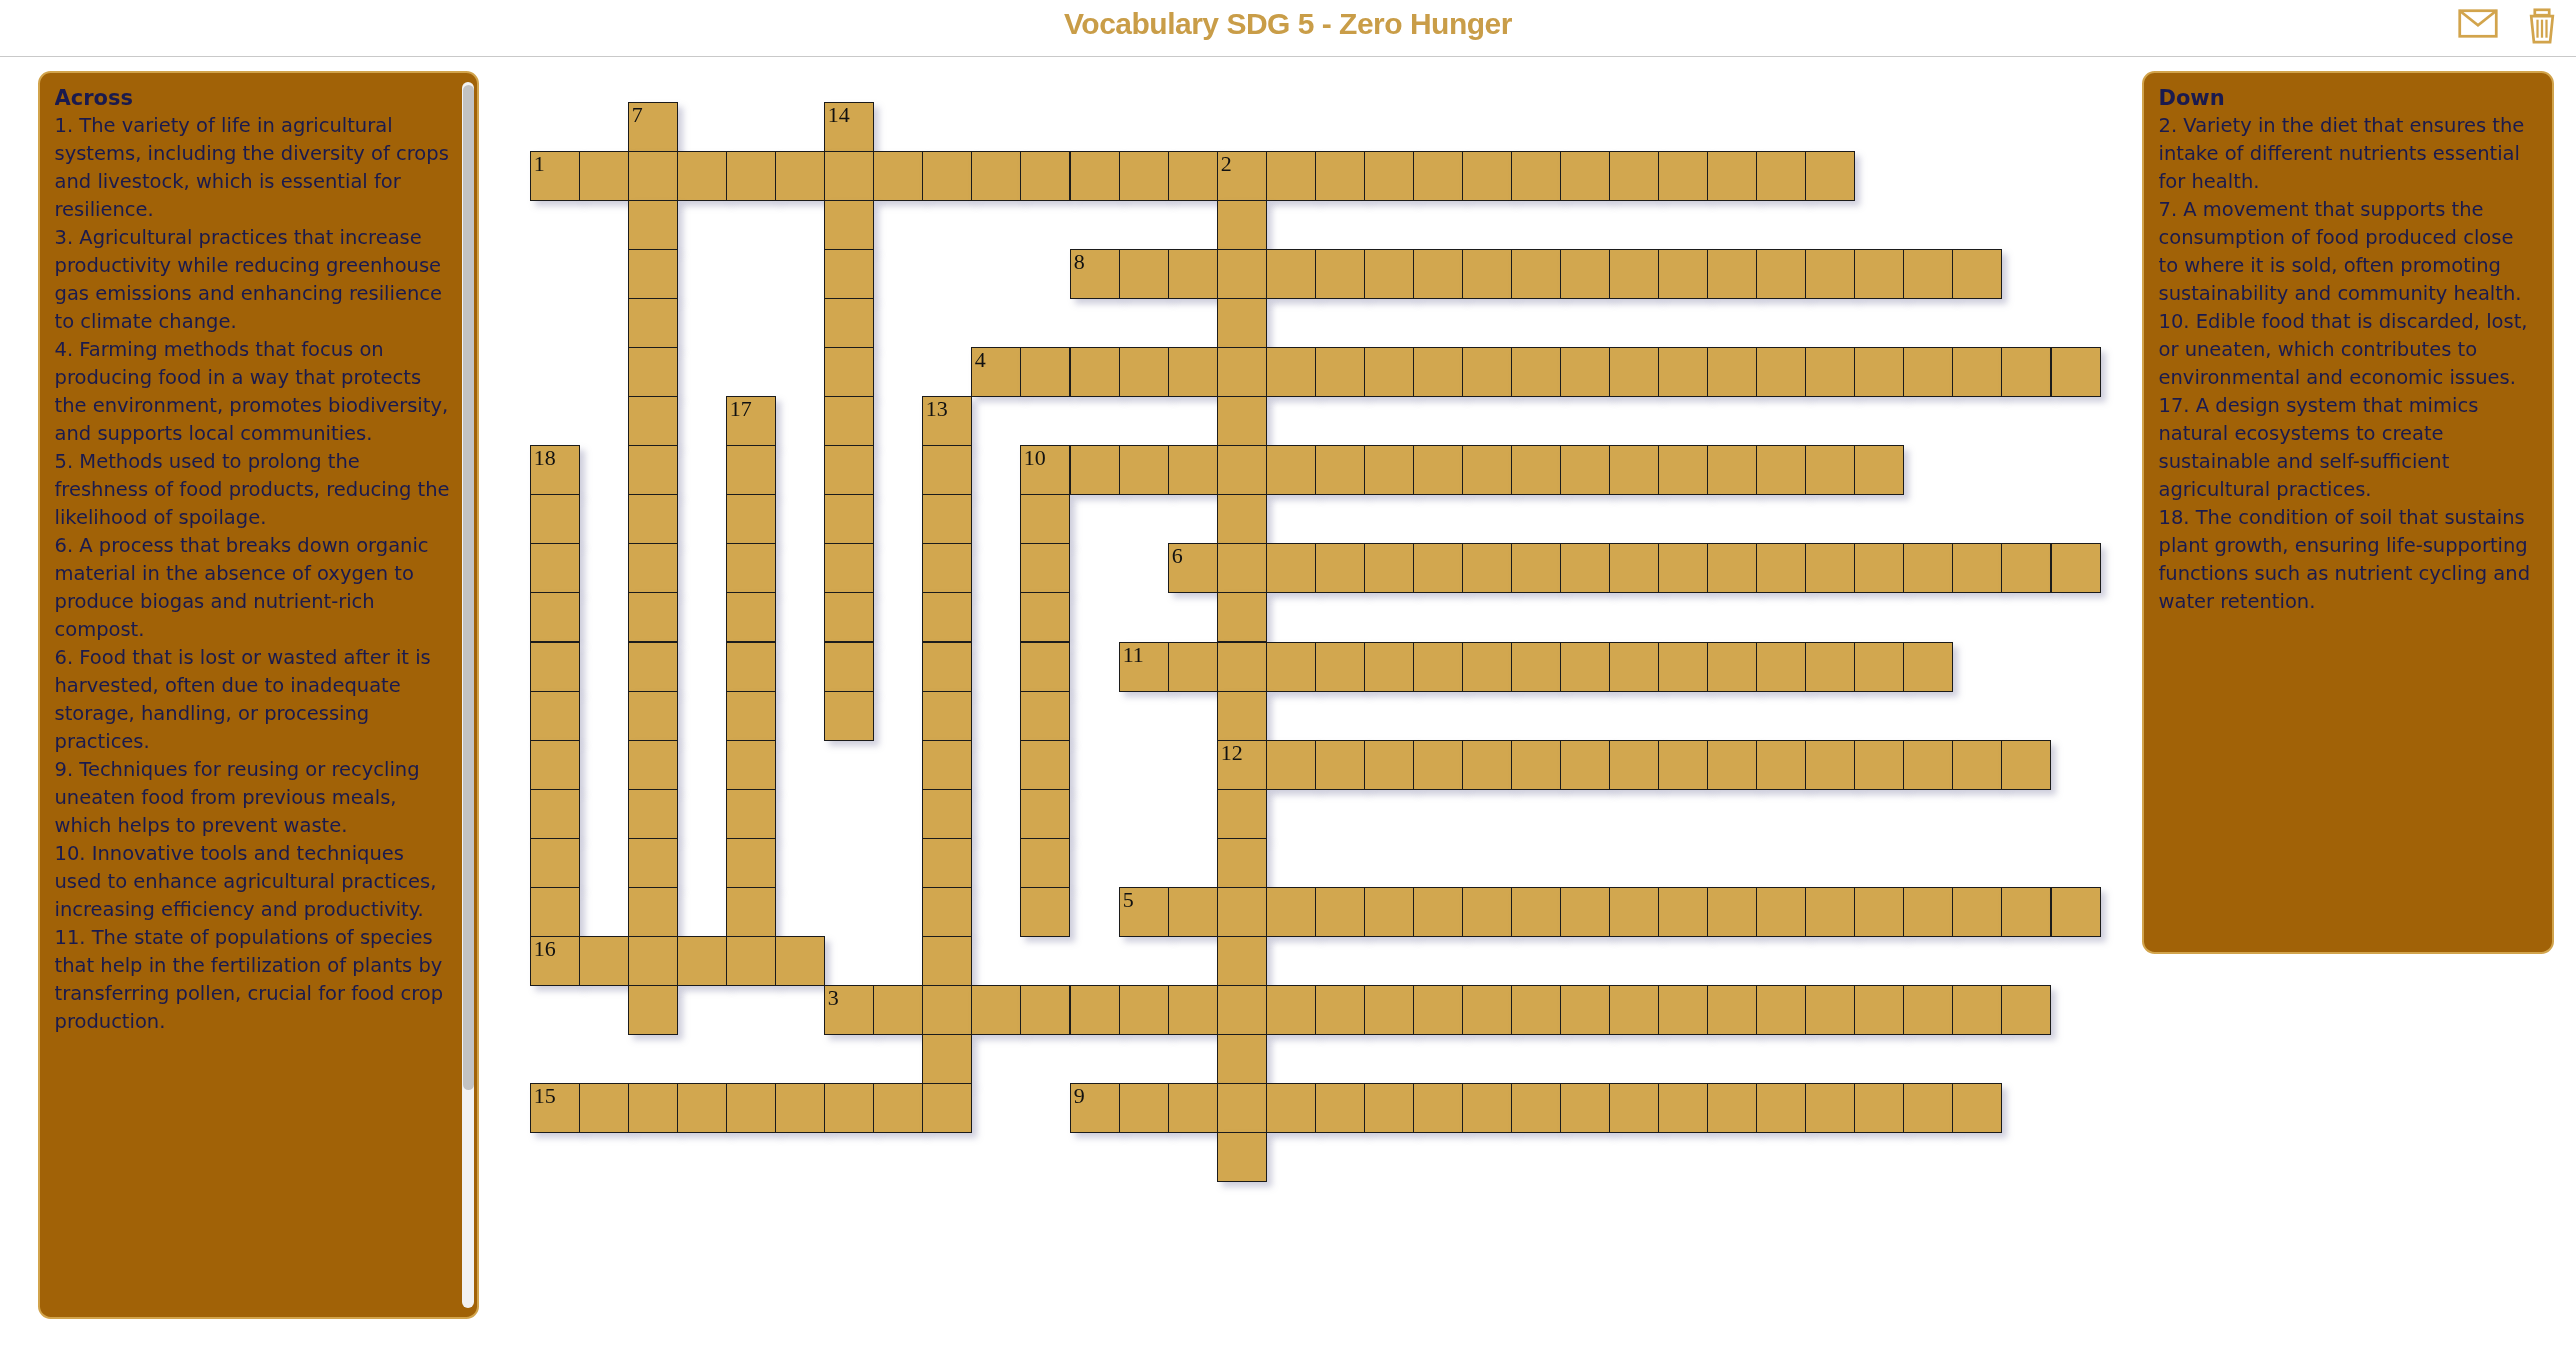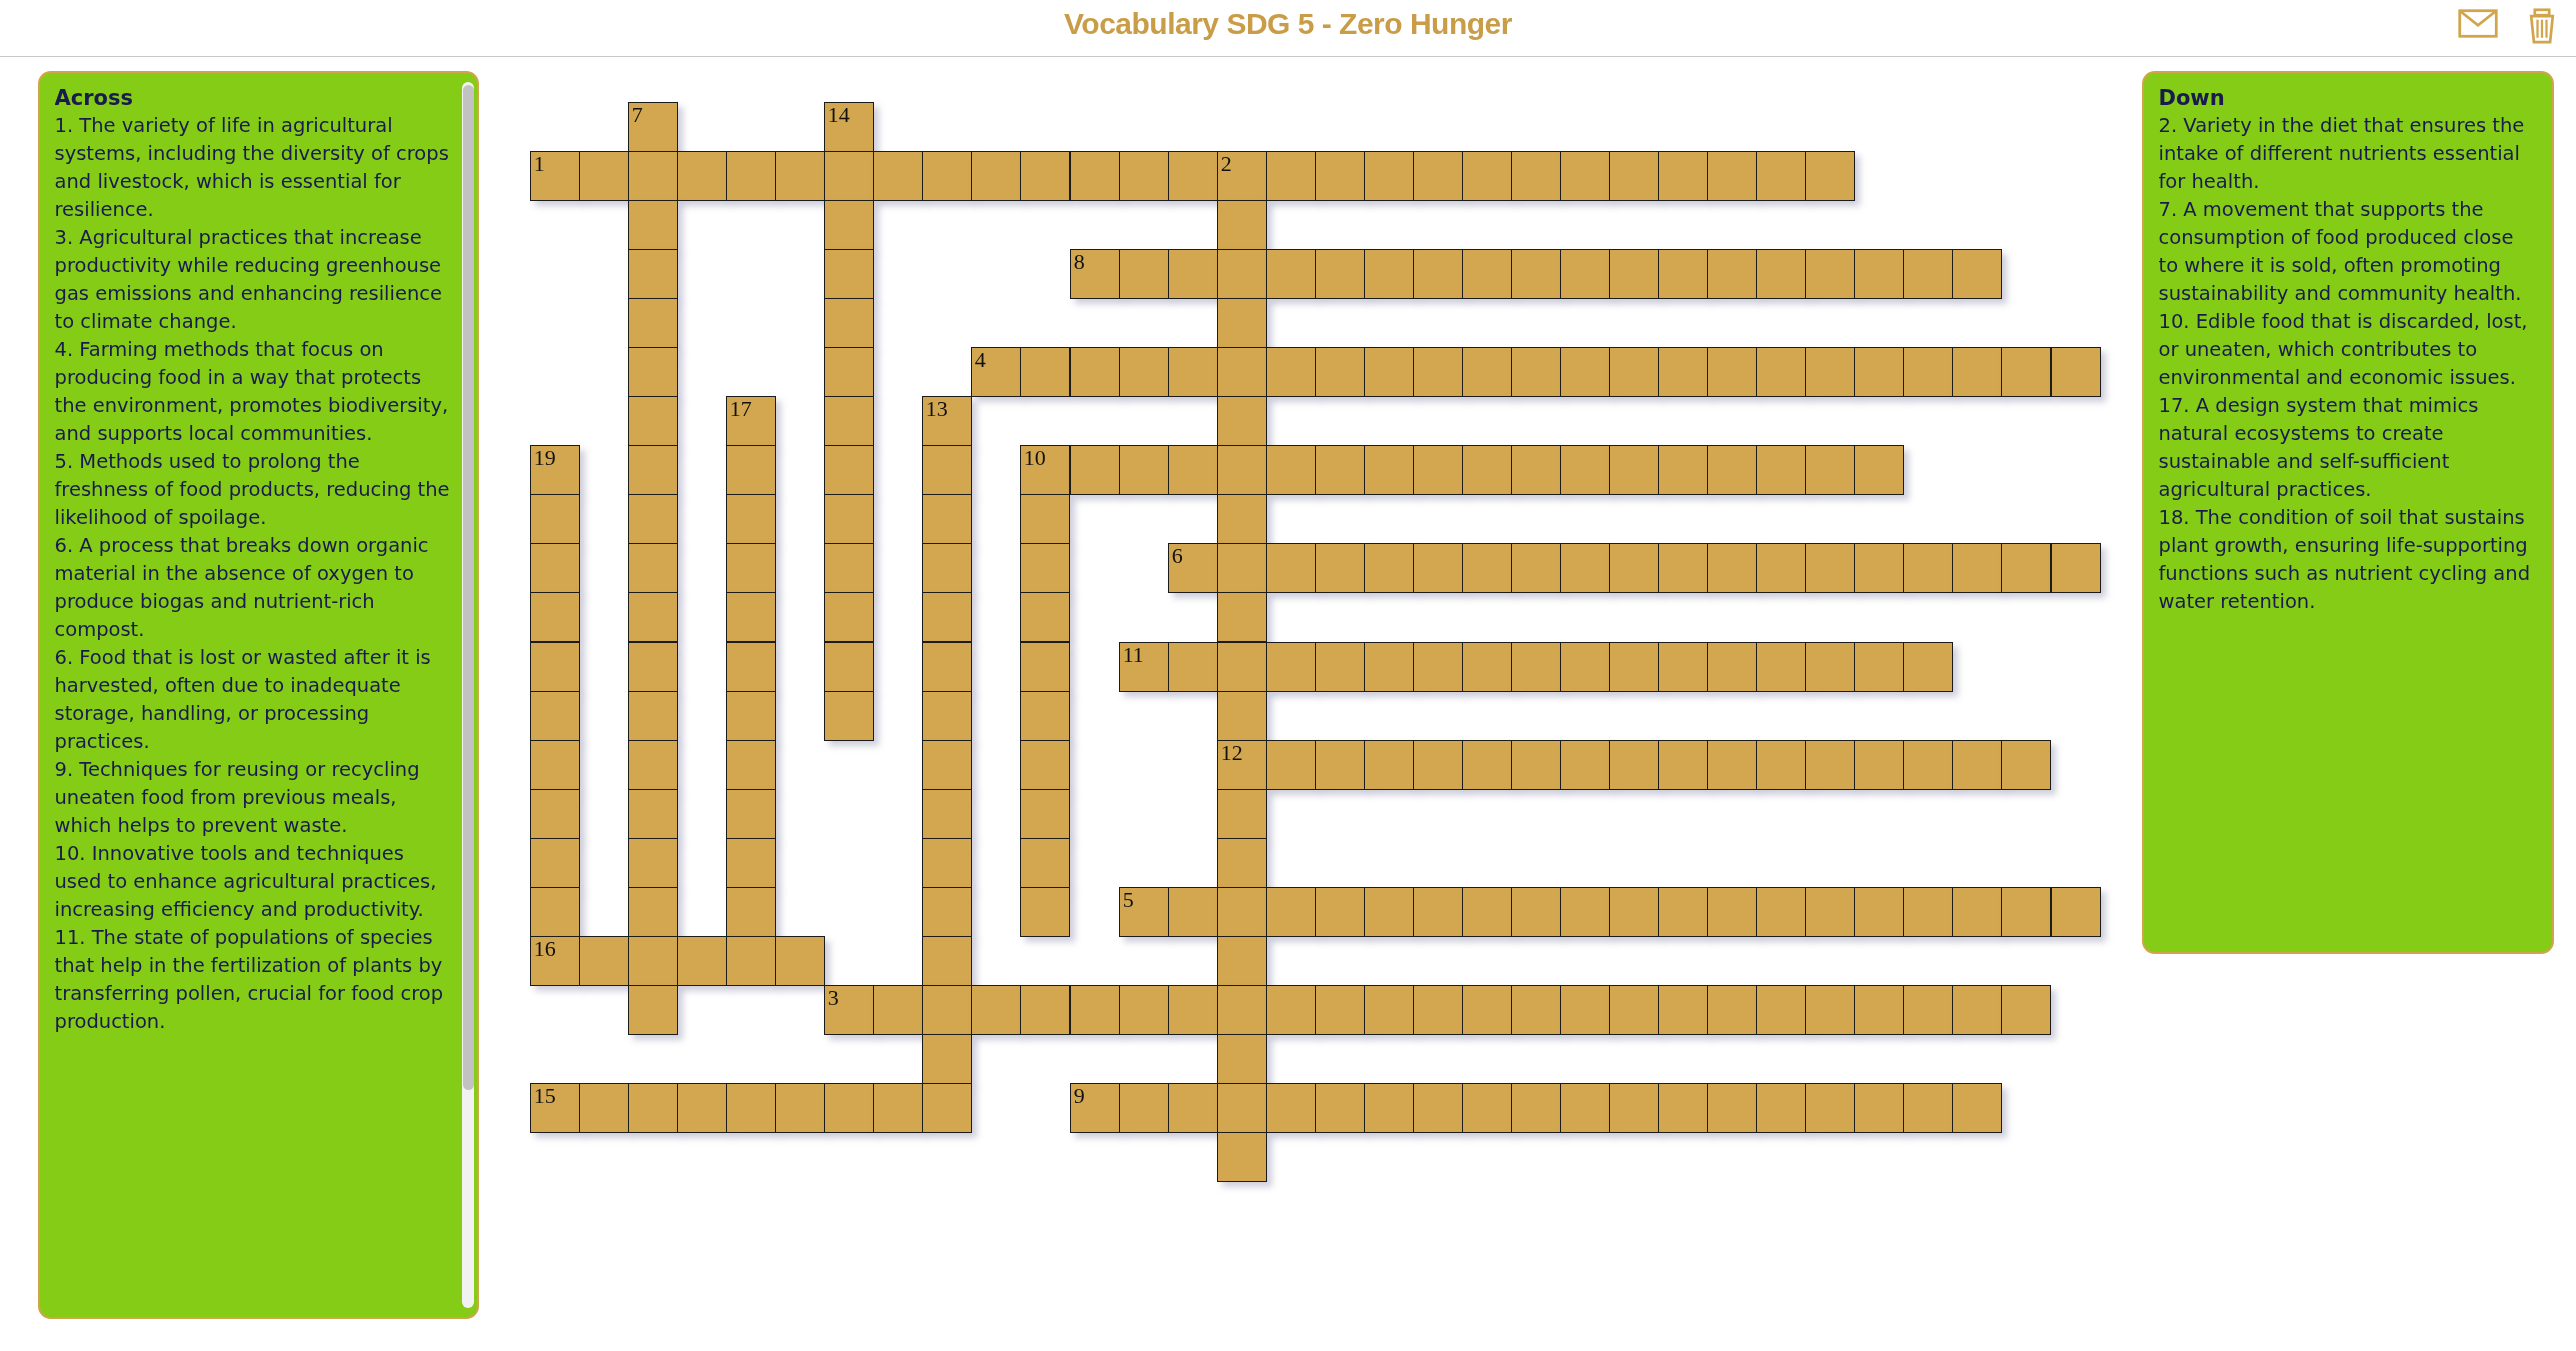--- a/index.html
+++ b/index.html
@@ -11,21 +11,21 @@
             border-bottom:0.9px solid #c9c9c9; }
   .title { position:absolute; left:0; top:7.3px; width:100%; text-align:center;
            font-family:"Liberation Sans", sans-serif; font-weight:bold; font-size:30px;
            letter-spacing:-0.5px; color:#c99d48; }
   .hicon { position:absolute; top:7.3px; cursor:pointer; }
   .hicon svg { display:block; }
   #mailIcon  { right:77px; }
   #trashIcon { right:16.3px; }
 
   
-  .panel { position:absolute; background:#84cc16; border:2.7px solid #d2a44c; border-radius:12.7px;
+  .panel { position:absolute; background:#a16207; border:2.7px solid #d2a44c; border-radius:12.7px;
            overflow:hidden;text-decoration:underline; }
   #acrossPanel { left:38px;  top:71px; width:441px;  height:1248px; }
   #downPanel   { left:2142px; top:71px; width:412px; height:883px;  }
   .panel-inner { position:absolute; left:14.5px; top:11px; right:27px; bottom:5.4px; overflow:hidden; }
   #downPanel .panel-inner { right:14.5px; }
   .clue-heading { font-weight:bold; font-size:21px; color:#1a1a4e; line-height:28px; }
   .clue { font-size:19.5px; color:#1a1a4e; line-height:28px; }
 
   
   .sb-track { position:absolute; right:2.7px; top:9px; bottom:9px; width:12.7px;
@@ -196,21 +196,21 @@
     <div class="cell" style="left: 98px; top: 294px; background: rgb(210, 167, 79);"></div>
     <div class="cell" style="left: 196px; top: 294px; background: rgb(210, 167, 79);">
       <span class="cellnum">17</span>
     </div>
     <div class="cell" style="left: 294px; top: 294px; background: rgb(210, 167, 79);"></div>
     <div class="cell" style="left: 392px; top: 294px; background: rgb(210, 167, 79);">
       <span class="cellnum">13</span>
     </div>
     <div class="cell" style="left: 687px; top: 294px; background: rgb(210, 167, 79);"></div>
     <div class="cell" style="left: 0px; top: 343px; background: rgb(210, 167, 79);">
-      <span class="cellnum">19</span>
+      <span class="cellnum">18</span>
     </div>
     <div class="cell" style="left: 98px; top: 343px; background: rgb(210, 167, 79);"></div>
     <div class="cell" style="left: 196px; top: 343px; background: rgb(210, 167, 79);"></div>
     <div class="cell" style="left: 294px; top: 343px; background: rgb(210, 167, 79);"></div>
     <div class="cell" style="left: 392px; top: 343px; background: rgb(210, 167, 79);"></div>
     <div class="cell" style="left: 490px; top: 343px; background: rgb(210, 167, 79);">
       <span class="cellnum">10</span>
     </div>
     <div class="cell" style="left: 540px; top: 343px; background: rgb(210, 167, 79);"></div>
     <div class="cell" style="left: 589px; top: 343px; background: rgb(210, 167, 79);"></div>

